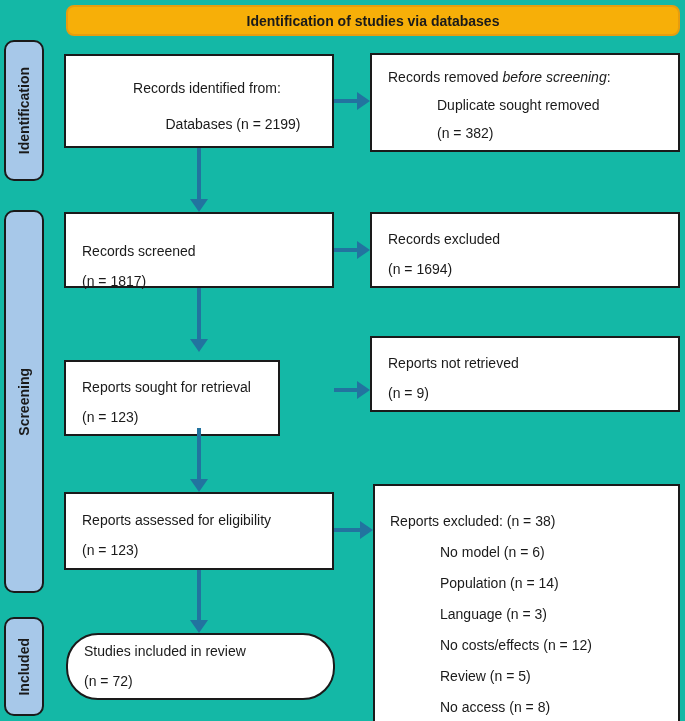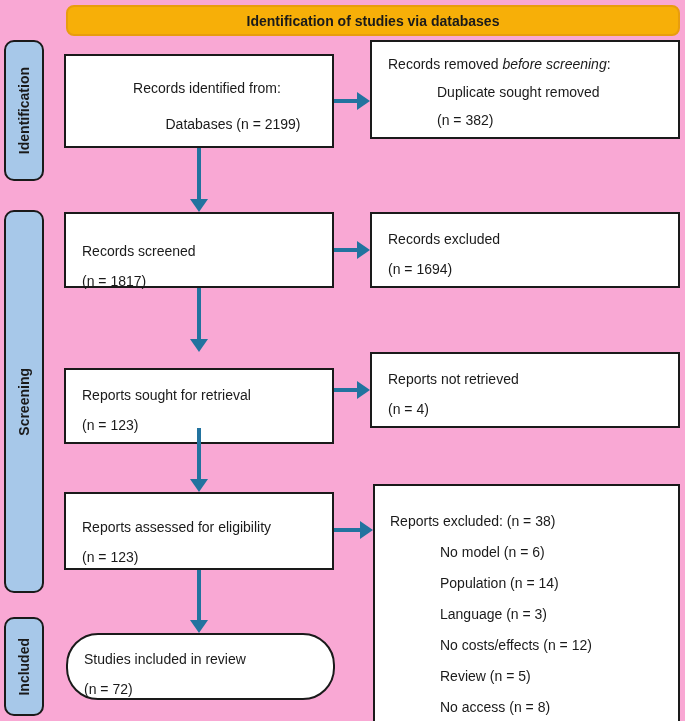--- a/index.html
+++ b/index.html
@@ -5,21 +5,21 @@
   html, body {
     margin: 0;
     padding: 0;
     background: #ffffff;
     font-family: "Liberation Sans", sans-serif;
   }
   #canvas {
     position: relative;
     width: 685px;
     height: 721px;
-    background: #f9a8d4;
+    background: #14b8a6;
     color: var(--text, #1a1a1a);
     overflow: hidden;
   }
 
   
   .banner {
     position: absolute;
     left: 66px; top: 5px;
     width: 614px; height: 31px;
     background: var(--header-bg, #F7AF08);
@@ -65,29 +65,29 @@
     box-sizing: border-box;
     font-size: 14px;
     line-height: 30px;
   }
   .fbox .ln      { padding-left: 16px; white-space: nowrap; }
   .fbox .ln-ind  { padding-left: 65px; white-space: nowrap; }
   .em { font-style: italic; }
 
   .box-identified    { left: 64px;  top: 54px;  width: 270px; height: 94px;  padding-top: 14px; line-height: 36px; text-align: center; }
   .box-identified .ln2 { padding-left: 68px; }
-  .box-removed       { left: 370px; top: 40px;  width: 310px; height: 99px;  padding-top: 8px;  line-height: 28px; }
+  .box-removed       { left: 370px; top: 53px;  width: 310px; height: 99px;  padding-top: 8px;  line-height: 28px; }
   .box-screened      { left: 64px;  top: 212px; width: 270px; height: 76px;  padding-top: 22px; }
   .box-excluded      { left: 370px; top: 212px; width: 310px; height: 76px;  padding-top: 10px; }
-  .box-sought        { left: 64px;  top: 368px; width: 270px; height: 76px;  padding-top: 10px; }
-  .box-notretrieved  { left: 370px; top: 352px; width: 310px; height: 76px;  padding-top: 10px; }
-  .box-assessed      { left: 64px;  top: 492px; width: 270px; height: 78px;  padding-top: 18px; }
+  .box-sought        { left: 64px;  top: 360px; width: 216px; height: 76px;  padding-top: 10px; }
+  .box-notretrieved  { left: 370px; top: 336px; width: 310px; height: 76px;  padding-top: 10px; }
+  .box-assessed      { left: 64px;  top: 492px; width: 270px; height: 78px;  padding-top: 11px; }
   .box-reportsexcl   { left: 373px; top: 484px; width: 307px; height: 242px; padding-top: 20px; line-height: 31px; }
   .box-reportsexcl .ln { padding-left: 15px; }
-  .box-included      { left: 66px;  top: 633px; width: 269px; height: 67px;  padding-top: 9px; border-radius: 32px; }
+  .box-included      { left: 66px;  top: 633px; width: 269px; height: 67px;  padding-top: 1px; border-radius: 32px; }
 
   
   .arrow-h {
     position: absolute;
     height: 4px;
     background: var(--arrow, #22739F);
   }
   .arrow-h::after {
     content: "";
     position: absolute;
@@ -157,21 +157,21 @@
     <div class="ln">Records excluded</div>
     <div class="ln">(n = 1694)</div>
   </div>
 
   <div class="fbox box-sought">
     <div class="ln">Reports sought for retrieval</div>
     <div class="ln">(n = 123)</div>
   </div>
   <div class="fbox box-notretrieved">
     <div class="ln">Reports not retrieved</div>
-    <div class="ln">(n = 4)</div>
+    <div class="ln">(n = 9)</div>
   </div>
 
   <div class="fbox box-assessed">
     <div class="ln">Reports assessed for eligibility</div>
     <div class="ln">(n = 123)</div>
   </div>
   <div class="fbox box-reportsexcl">
     <div class="ln">Reports excluded: (n = 38)</div>
     <div class="ln-ind">No model (n = 6)</div>
     <div class="ln-ind">Population (n = 14)</div>

